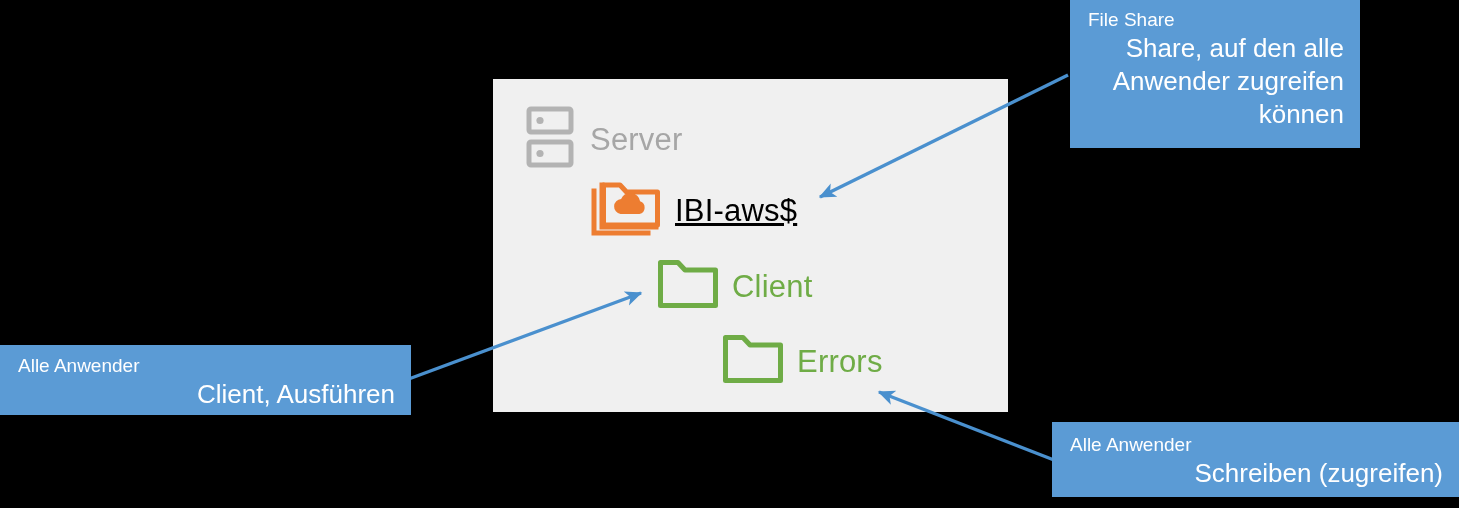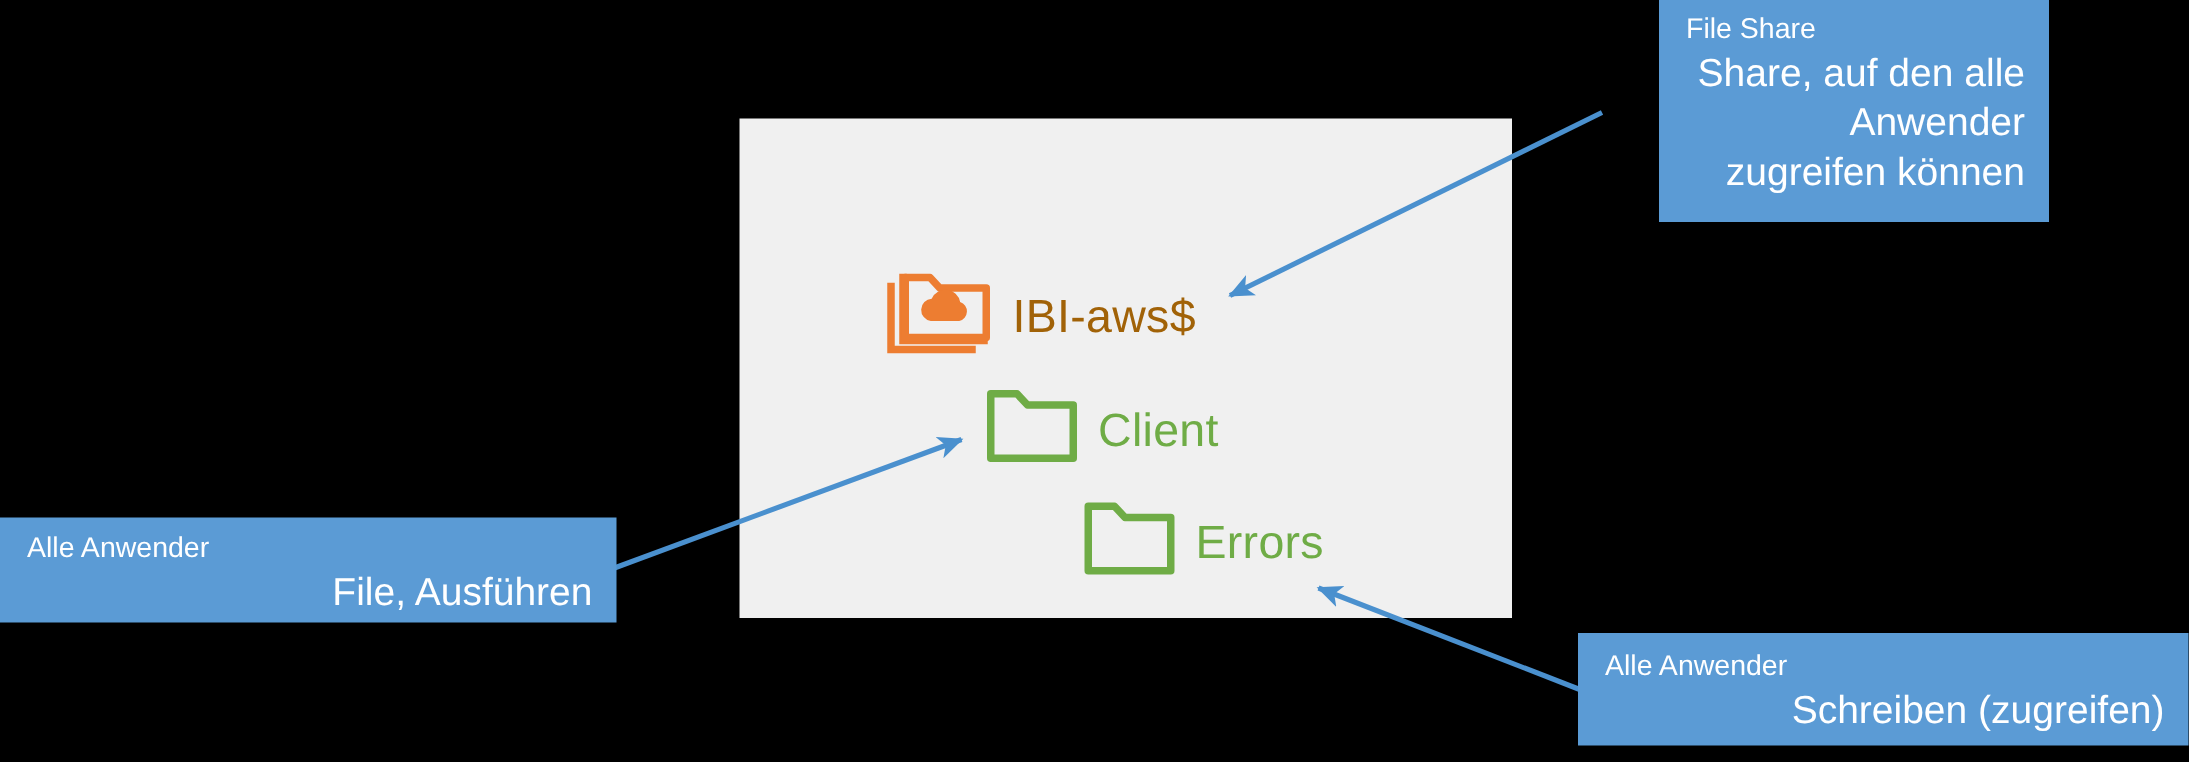--- a/index.html
+++ b/index.html
@@ -42,23 +42,24 @@
     font-size: 31px;
     color: #A6A6A6;
     margin-left: 16px;
     letter-spacing: 0.2px;
   }
 
   
   #node-share { left: 97px; top: 100px; }
   #node-share .node-label {
     font-size: 31px;
-    color: #a16207;
+    color: #000000;
     margin-left: 13px;
     letter-spacing: 0.2px;
+    text-decoration: underline;
   }
 
   
   #node-client { left: 164px; top: 180px; justify-content: flex-end; }
   #node-client .node-label {
     font-size: 31px;
     color: #6FAC46;
     margin-left: 13px;
     letter-spacing: 0.2px;
   }
@@ -89,24 +90,23 @@
   }
   .callout-body {
     font-size: 26px;
     line-height: 1.27;
     text-align: right;
   }
 
   #callout-file-share {
     left: 1070px;
     top: 0px;
-    width: 260px;
+    width: 290px;
     height: 148px;
     padding-top: 8px;
-    margin-left: 36px;
   }
   #callout-read-exec {
     left: 0px;
     top: 345px;
     width: 411px;
     height: 70px;
     padding-top: 9px;
   }
   #callout-write-opt {
     left: 1052px;
@@ -124,20 +124,31 @@
     width: 1459px;
     height: 508px;
     pointer-events: none;
   }
 </style>
 </head>
 <body>
 
 <div id="diagram-panel">
 
+  <div class="node-row" id="node-server">
+    <span class="icon-box">
+      <svg width="48" height="62" viewBox="0 0 48 62" xmlns="http://www.w3.org/2000/svg">
+        <rect x="3" y="3" width="42" height="23" rx="2" ry="2" fill="none" stroke="#B3B3B3" stroke-width="5"></rect>
+        <circle cx="14" cy="14.5" r="3.6" fill="#B3B3B3"></circle>
+        <rect x="3" y="36" width="42" height="23" rx="2" ry="2" fill="none" stroke="#B3B3B3" stroke-width="5"></rect>
+        <circle cx="14" cy="47.5" r="3.6" fill="#B3B3B3"></circle>
+      </svg>
+    </span>
+    <span class="node-label">Server</span>
+  </div>
 
   <div class="node-row" id="node-share">
     <span class="icon-box">
       <svg width="72" height="58" viewBox="0 0 72 58" xmlns="http://www.w3.org/2000/svg">
 
         <path d="M4 12 L4 54 L58 54" fill="none" stroke="#ED7D31" stroke-width="5" stroke-linecap="square"></path>
         <path d="M12 6 L12 48 L66 48" fill="none" stroke="#ED7D31" stroke-width="5" stroke-linecap="square"></path>
 
         <path d="M13.5 6 L30 6 L36.5 13 L67.5 13 L67.5 46 L13.5 46 Z" fill="#F0F0F0" stroke="#ED7D31" stroke-width="5" stroke-linejoin="round"></path>
 
@@ -181,19 +192,19 @@
   <line x1="1054" y1="460" x2="879" y2="392" stroke="#4A90CE" stroke-width="3.4" marker-end="url(#ah)"></line>
 </svg>
 
 <div class="callout" id="callout-file-share">
   <div class="callout-title">File Share</div>
   <div class="callout-body">Share, auf den alle Anwender zugreifen können</div>
 </div>
 
 <div class="callout" id="callout-read-exec">
   <div class="callout-title">Alle Anwender</div>
-  <div class="callout-body">File, Ausführen</div>
+  <div class="callout-body">Client, Ausführen</div>
 </div>
 
 <div class="callout" id="callout-write-opt">
   <div class="callout-title">Alle Anwender</div>
   <div class="callout-body">Schreiben (zugreifen)</div>
 </div>
 
 </body></html>

